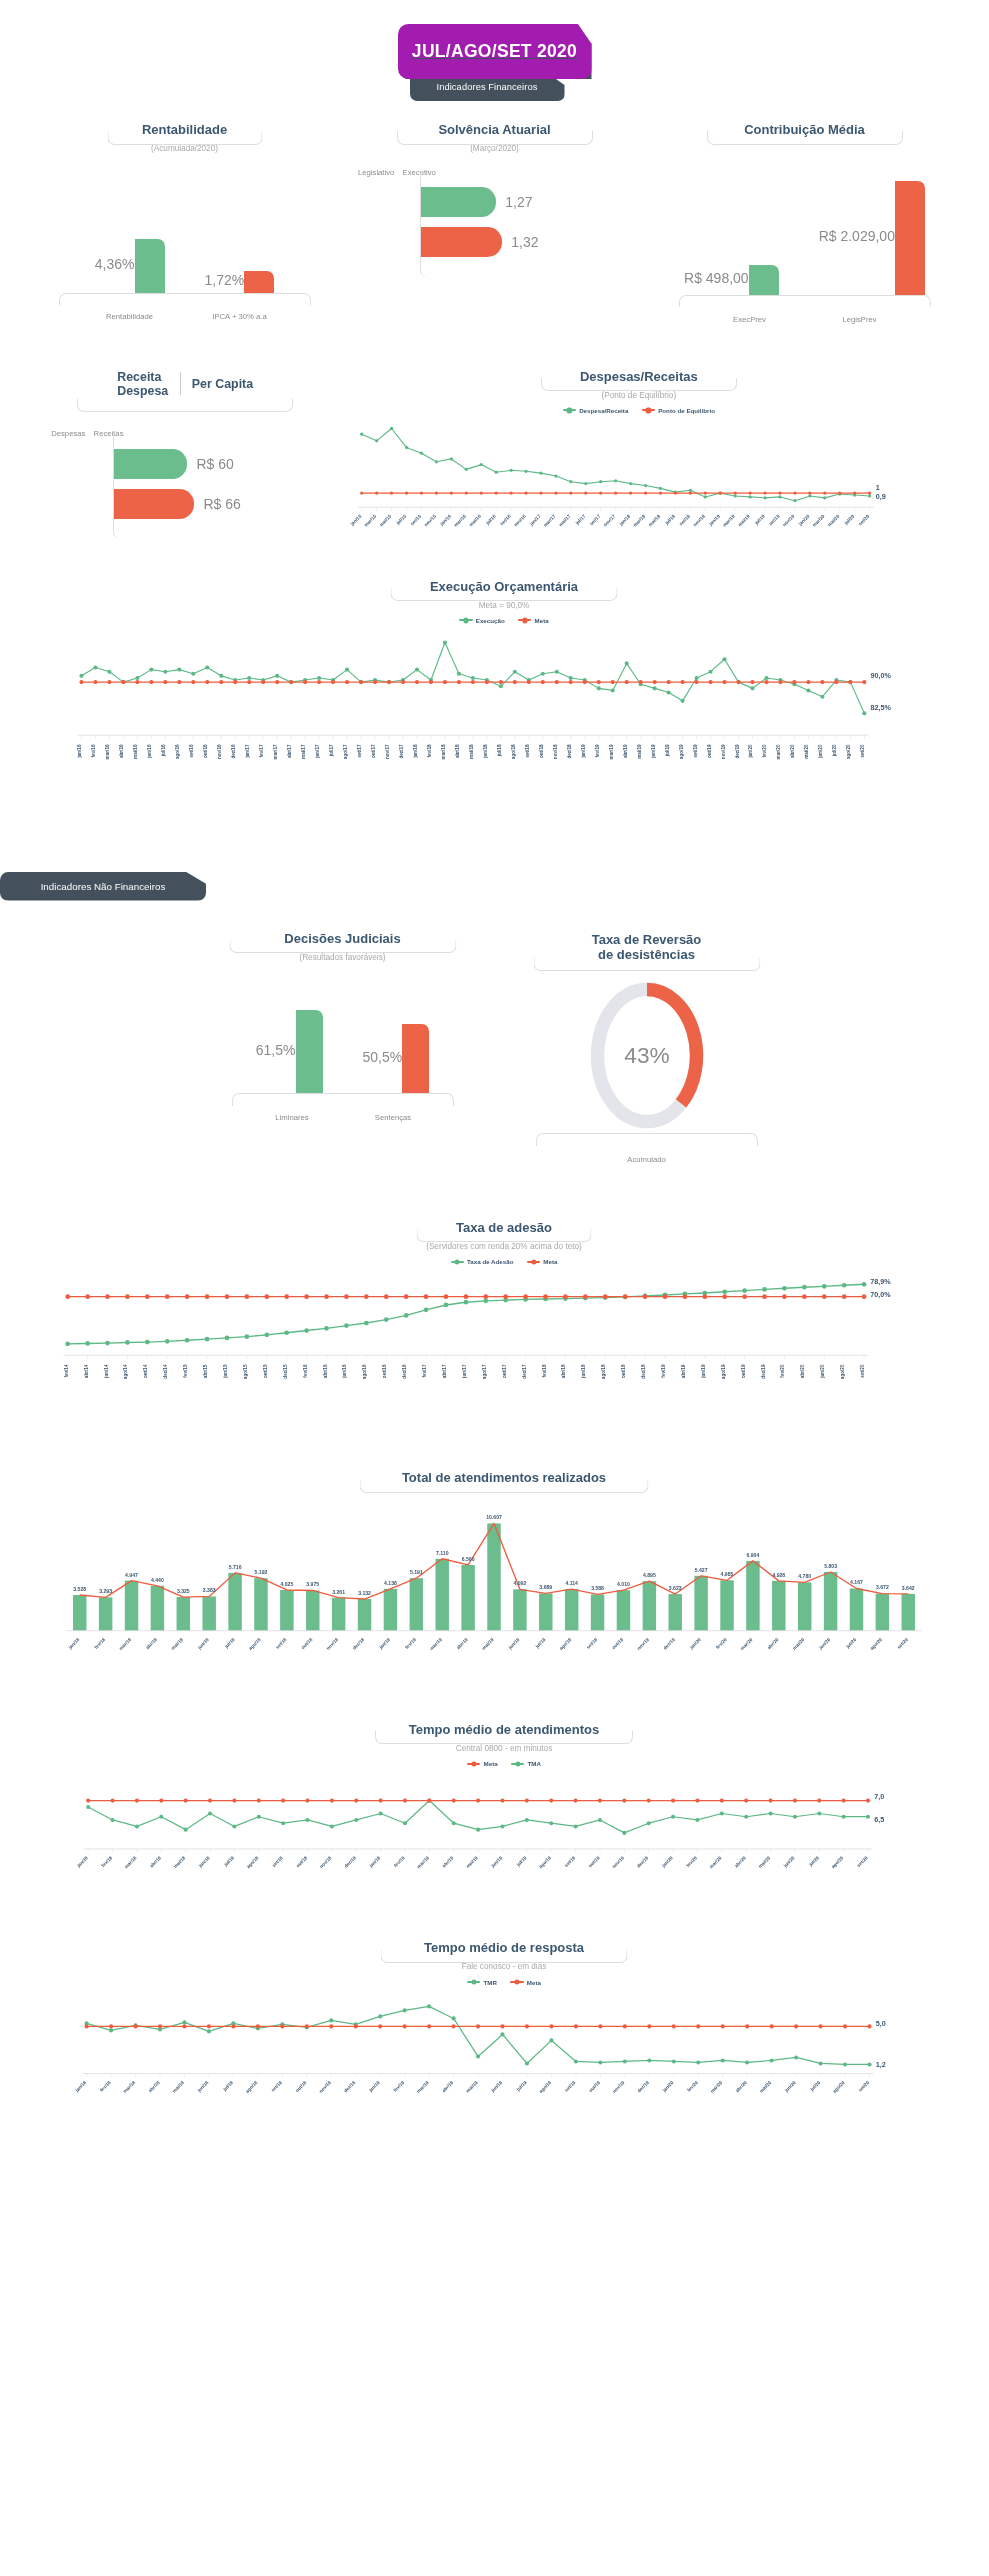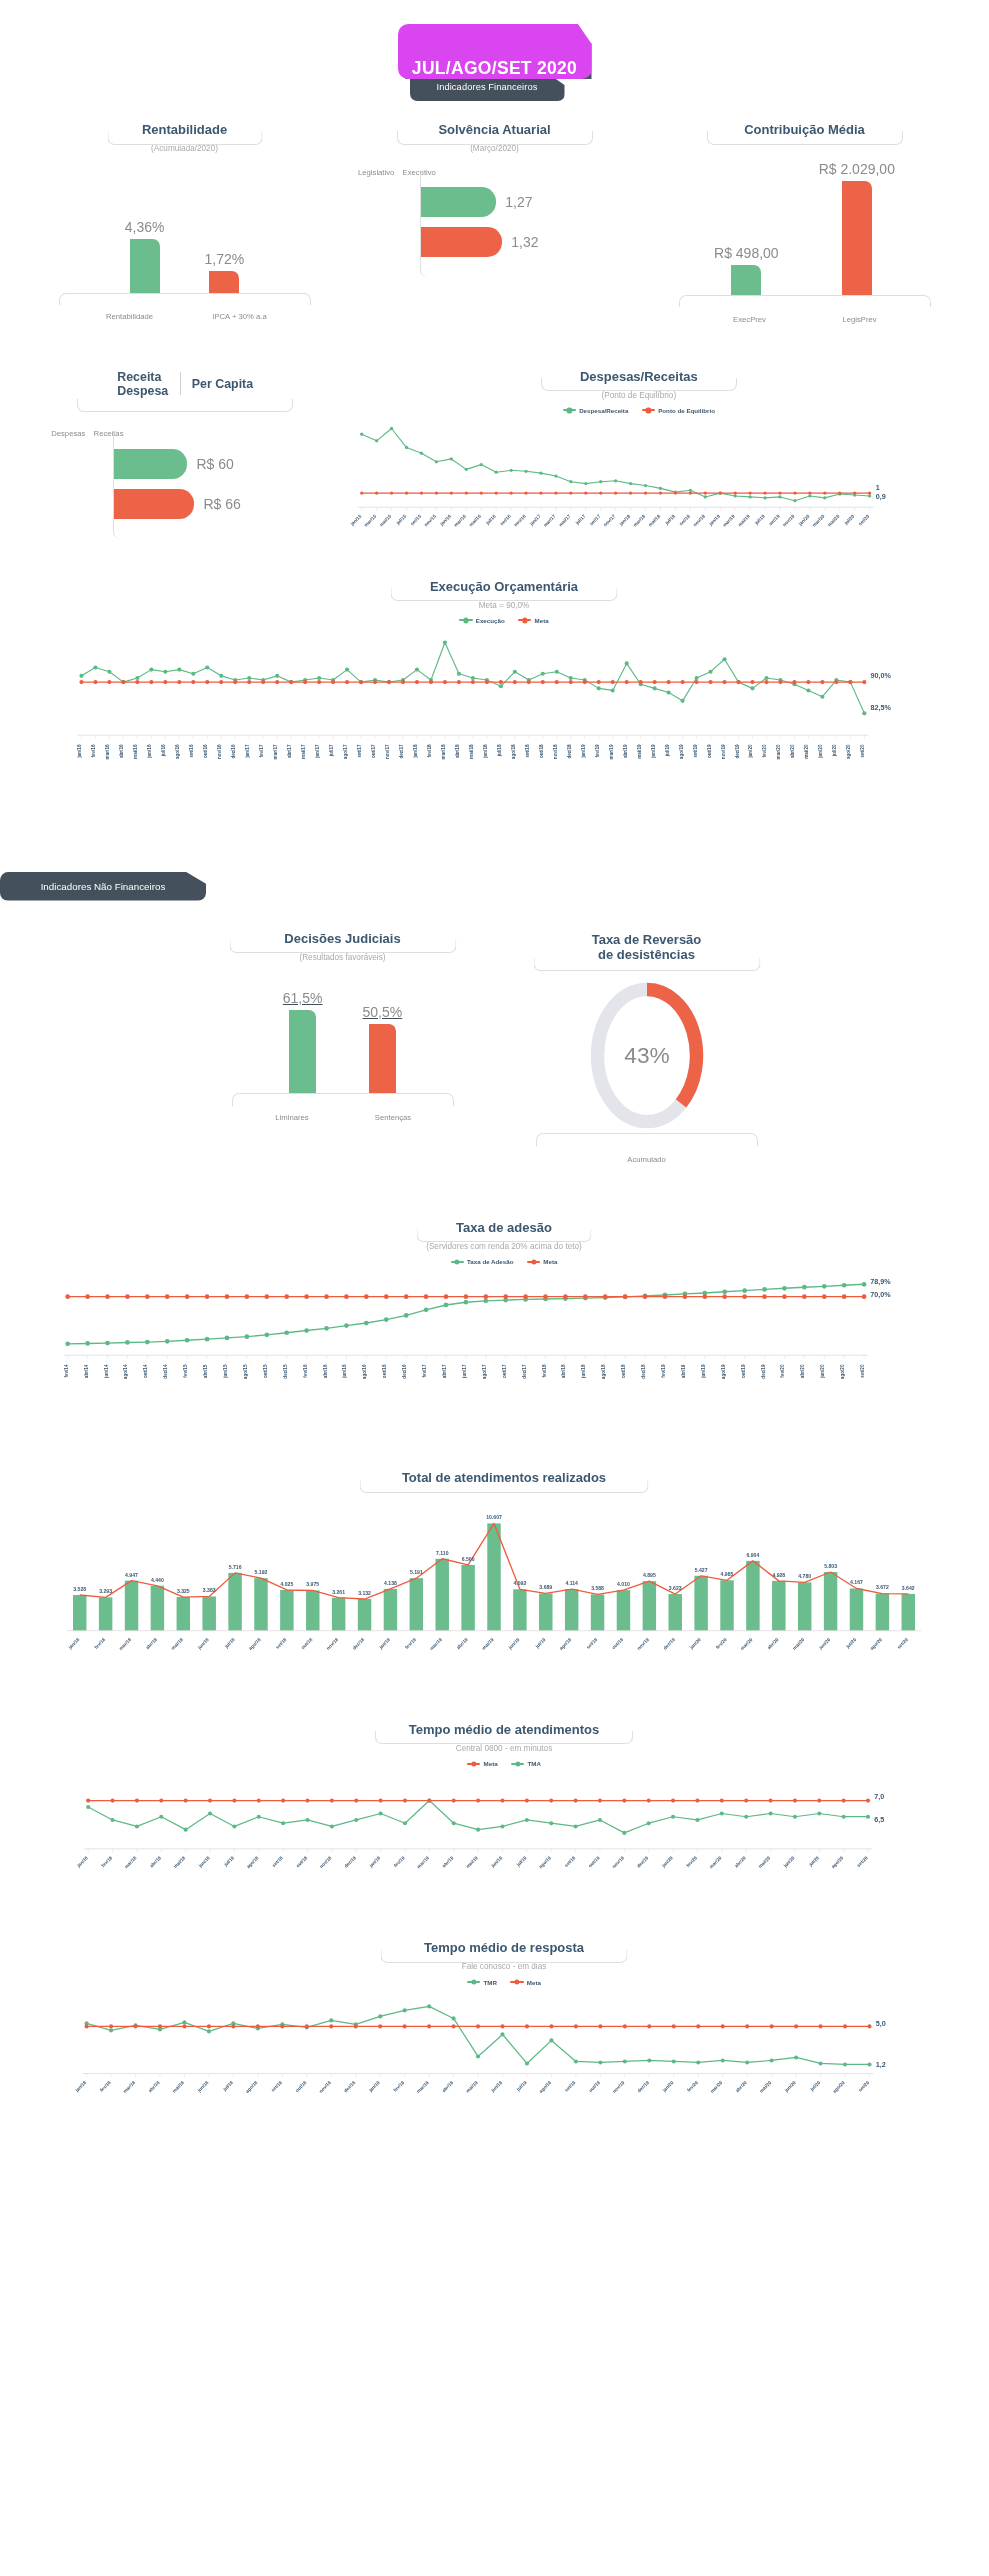--- a/index.html
+++ b/index.html
@@ -18,24 +18,25 @@
   .banner-dark {
     position:absolute; left: 49px; top: 48px;
     width: 155px; height: 29px; background:#44505c;
     border-radius: 7.2px 7.2px 7.2px 7.2px;
     clip-path: polygon(0 0, 88% 0, 100% 45%, 100% 100%, 0 100%);
     display:flex; align-items:center; justify-content:center;
   }
   .banner-dark span { color:#ffffff; font-size: 9.3px; letter-spacing:0.1px; }
   .banner-green {
     position: relative; margin: 0 auto; width: 194px; height: 55px;
-    background:#d946ef; border-radius: 10.3px;
+    background:#a21caf; border-radius: 10.3px;
     clip-path: polygon(0 0, 93% 0, 100% 36%, 100% 100%, 0 100%);
-    display:flex; align-items:flex-end; justify-content:center;
+    display:flex; align-items:center; justify-content:center;
     box-shadow: 5.2px 5.2px 0 -1px #44505c;
+    text-decoration: underline;
   }
   .banner-green span { color:#ffffff; font-size: 17.5px; font-weight: bold; letter-spacing: 0.3px; }
 
   .banner2-wrap { display:flex; justify-content:flex-start; padding-top: 15.5px; }
   .banner2 {
     width: 206px; height: 29px; background:#44505c; border-radius: 8.2px;
     clip-path: polygon(0 0, 90% 0, 100% 42%, 100% 100%, 0 100%);
     display:flex; align-items:center; justify-content:center;
   }
   .banner2 span { color:#fff; font-size: 9.8px; }
@@ -59,21 +60,21 @@
   .bot-rule {
     border: 1px solid #dedede; border-bottom: none;
     border-radius: 7.2px 7.2px 0 0; height: 12.4px;
   }
 
   
   .row1 { display:flex; justify-content:center; gap: 37px; margin-top: 28px; }
   .cell { width: 273px; }
 
   .vbars { display:flex; align-items:flex-end; justify-content:center; gap: 40px; height: 121px; }
-  .vbar-item { display:flex; flex-direction:column; align-items:center; }
+  .vbar-item { display:flex; flex-direction:row; align-items:center; }
   .vbar-val { font-size: 14px; color:#8b8b8b; margin-bottom: 4.1px; }
   .vbar {
     width: 30px; border-radius: 0 7.2px 0 0;
   }
   .vbar.green { background:#6cbd8e; }
   .vbar.red { background:#ec6347; }
   .axis-labels { display:flex; justify-content:center; gap: 40px; margin-top: 7.2px; }
   .axis-labels .lbl { width: 70px; text-align:center; font-size: 7.7px; color:#8b8b8b; }
 
   
@@ -660,21 +661,21 @@
   </div>
 
   <div style="display:flex; justify-content:center; gap:62px; margin-top:31px;">
 
     <div style="width:242px;" class="card">
       <div class="card-title-bar">
         <div class="title-rule" style="width:227px; top:8.2px;"></div>
         <div class="card-title">Decisões Judiciais</div>
       </div>
       <div class="card-sub">(Resultados favoráveis)</div>
-      <div class="vbars" style="margin-top:20.6px; height:111px; text-decoration:underline;">
+      <div class="vbars" style="margin-top:20.6px; height:111px; ">
         <div class="vbar-item">
           <div class="vbar-val">61,5%</div>
           <div class="vbar green" style="height:83px; width:27px;"></div>
         </div>
         <div class="vbar-item">
           <div class="vbar-val">50,5%</div>
           <div class="vbar red" style="height:69px; width:27px;"></div>
         </div>
       </div>
       <div class="bot-rule" style="width:222px; margin:0 auto;"></div>

